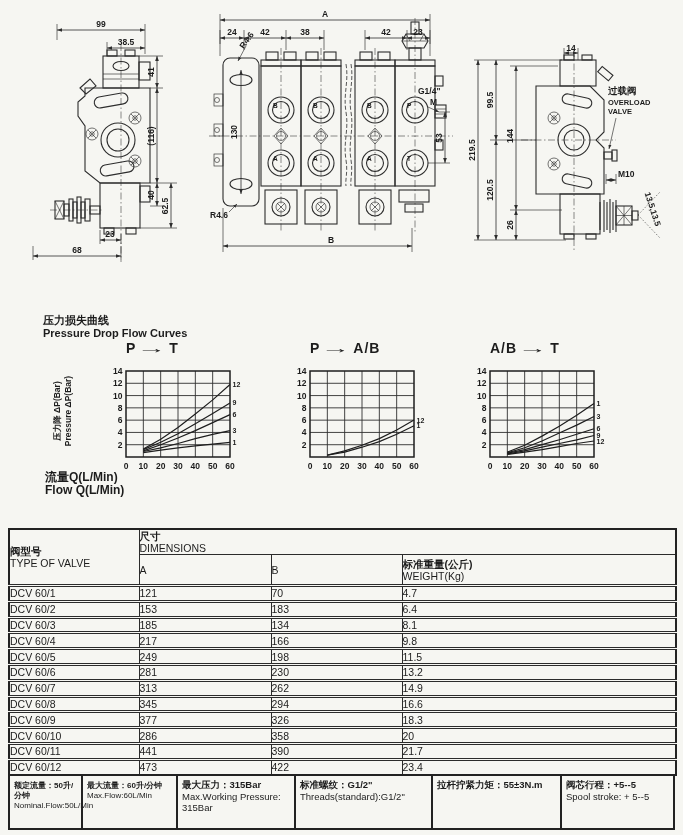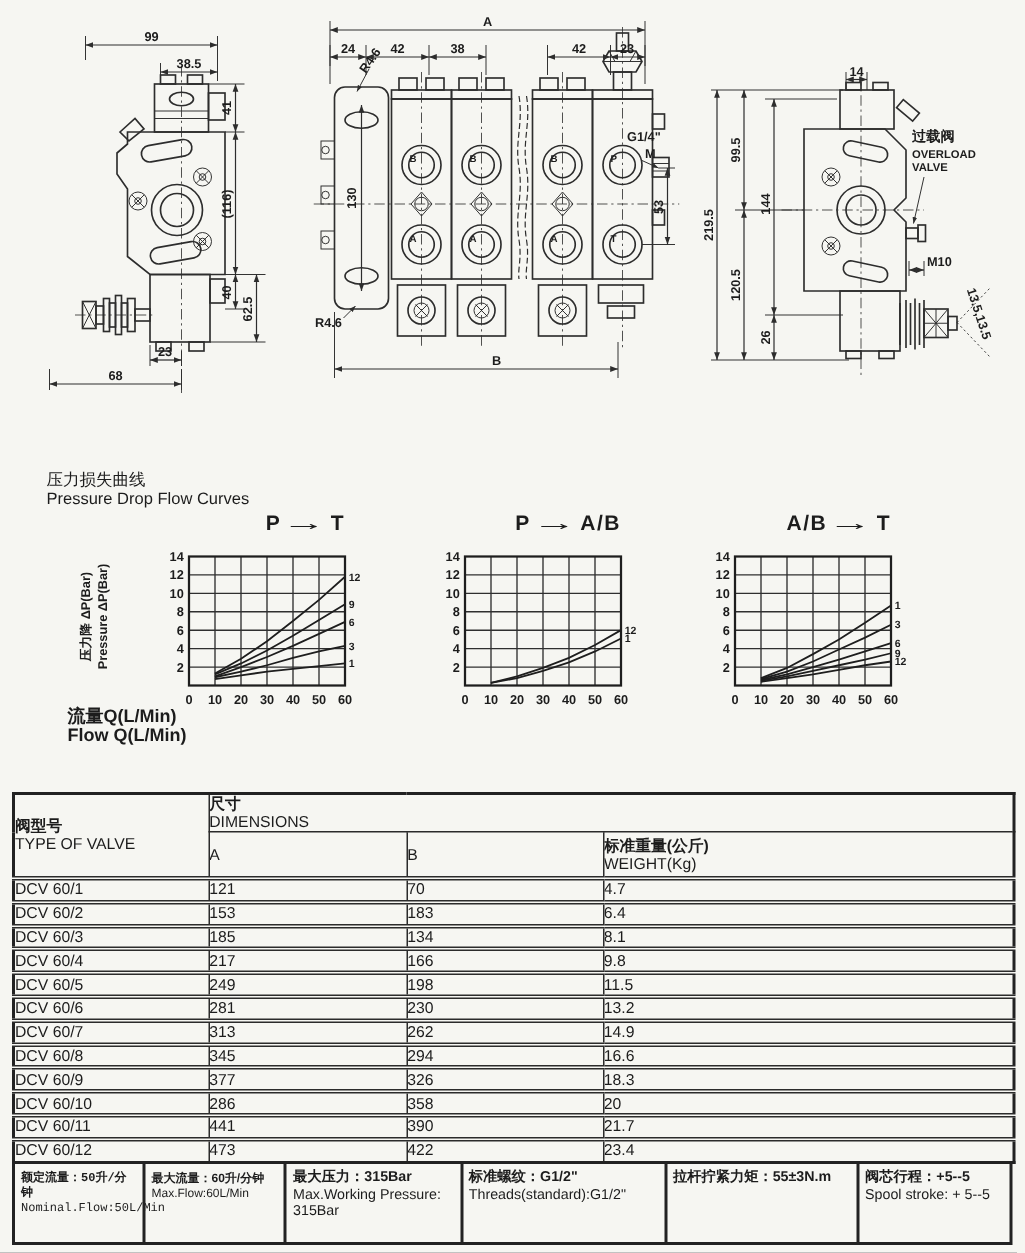--- a/index.html
+++ b/index.html
@@ -10,24 +10,24 @@
 .dwg .thin{stroke:#2d2d2d;stroke-width:0.65;fill:none}
 .dwg .dim{stroke:#2d2d2d;stroke-width:0.8;fill:none}
 .dwg .cl{stroke:#2d2d2d;stroke-width:0.55;stroke-dasharray:7 2.5 1.5 2.5;fill:none}
 .dwg .wavy{stroke:#2d2d2d;stroke-width:0.8;stroke-dasharray:4 2;fill:none}
 .dwg .dot{stroke:#2d2d2d;stroke-width:0.6;stroke-dasharray:1.5 1.8;fill:none}
 .dwg text{font-family:"Liberation Sans",sans-serif;fill:#1c1c1c}
 .dwg .dt{font-size:8.5px;font-weight:bold}
 .dwg .port{font-size:6.5px;font-weight:bold}
 .dwg .anno{font-size:7.5px;font-weight:bold}
 .dwg .annocn{font-size:9.5px;font-weight:bold}
-.sec-title{position:absolute;left:31px;top:314px;font-size:11px;font-weight:normal;line-height:13px}
+.sec-title{position:absolute;left:43px;top:314px;font-size:11px;font-weight:bold;line-height:13px}
 .xlab{position:absolute;left:45px;top:471px;font-size:12px;font-weight:bold;line-height:13px}
 .ylab{position:absolute;left:52px;top:459px;transform:rotate(-90deg);transform-origin:0 0;width:96px;font-size:8.5px;font-weight:bold;line-height:11px;text-align:center}
-.chart-title{position:absolute;text-align:right;font-size:14px;font-weight:bold;letter-spacing:1px}
+.chart-title{position:absolute;text-align:left;font-size:14px;font-weight:bold;letter-spacing:1px}
 .chart-title .arr{display:inline-block;transform:scaleX(2.1);margin:0 9px;font-weight:normal}
 .chart-svg{position:absolute}
 .chart-svg .grid{stroke:#2f2f2f;stroke-width:0.9}
 .chart-svg .axisbox{stroke:#1e1e1e;stroke-width:1.5;fill:none}
 .chart-svg .curve{stroke:#1e1e1e;stroke-width:1.2;fill:none}
 .chart-svg text{font-family:"Liberation Sans",sans-serif;fill:#1c1c1c}
 .chart-svg .tick{font-size:8.5px;font-weight:bold}
 .chart-svg .clab{font-size:7px;font-weight:bold}
 .dim-table{position:absolute;left:8px;top:528px;width:667px;border-collapse:collapse;table-layout:fixed;border:2px solid #222}
 .dim-table th,.dim-table td{border:1px solid #2b2b2b;text-align:left;vertical-align:middle;padding:0;line-height:12px;overflow:hidden}
@@ -548,21 +548,21 @@
         <tr>
           <td>DCV 60/12</td>
           <td>473</td>
           <td>422</td>
           <td>23.4</td>
         </tr>
       </tbody>
   </table>
 
   <div class="spec-row">
-      <div class="spec-cell small" style="width: 85px; font-family: Liberation Mono, monospace;">
+      <div class="spec-cell small" style="width: 71px;">
         <div class="cn">额定流量：50升/分钟</div>
         <div class="en">Nominal.Flow:50L/Min</div>
       </div>
       <div class="spec-cell small" style="width: 95px;">
         <div class="cn">最大流量：60升/分钟</div>
         <div class="en">Max.Flow:60L/Min</div>
       </div>
       <div class="spec-cell" style="width: 118px;">
         <div class="cn">最大压力：315Bar</div>
         <div class="en">Max.Working Pressure: 315Bar</div>

